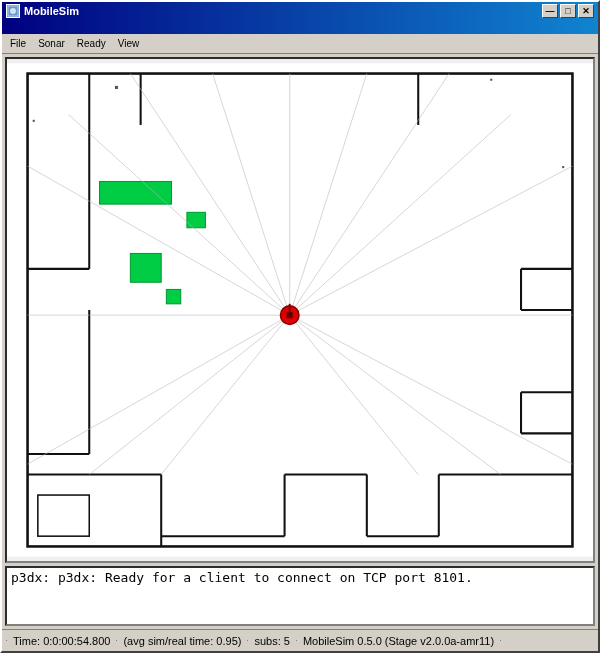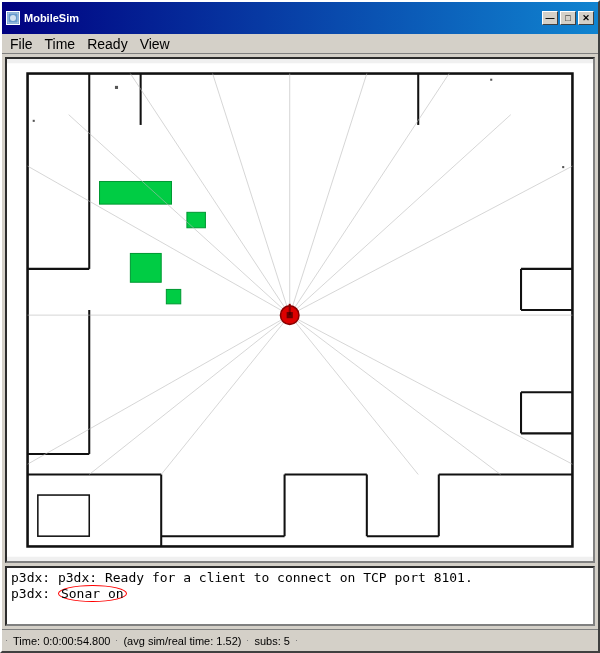--- a/index.html
+++ b/index.html
@@ -22,21 +22,21 @@
       border-bottom-color: #404040;
       display: flex;
       flex-direction: column;
     }
 
     .title-bar {
       background: linear-gradient(to right, #000080, #1084d0);
       color: white;
       height: 22px;
       display: flex;
-      align-items: center;
+      align-items: flex-end;
       justify-content: space-between;
       padding: 16px 4px;
       flex-shrink: 0;
     }
 
     .title-bar-left {
       display: flex;
       align-items: center;
       gap: 4px;
     }
@@ -88,21 +88,21 @@
       height: 20px;
       display: flex;
       align-items: center;
       border-bottom: 1px solid #808080;
       padding: 0 2px;
       flex-shrink: 0;
     }
 
     .menu-item {
       padding: 2px 6px;
-      font-size: 14px;
+      font-size: 10px;
       color: #000;
       cursor: pointer;
     }
 
     
     .main-content {
       flex: 1;
       display: flex;
       flex-direction: column;
       background: #d4d0c8;
@@ -209,21 +209,21 @@
     </div>
     <div class="title-bar-buttons">
       <div class="tb-btn">—</div>
       <div class="tb-btn">□</div>
       <div class="tb-btn close-btn">✕</div>
     </div>
   </div>
 
   <div class="menu-bar">
     <div class="menu-item">File</div>
-    <div class="menu-item">Time</div>
+    <div class="menu-item">Sonar</div>
     <div class="menu-item">Ready</div>
     <div class="menu-item">View</div>
   </div>
 
   <div class="main-content">
 
     <div class="sim-area">
       <svg class="floor-svg" viewBox="0 0 570 480" xmlns="http://www.w3.org/2000/svg">
 
         <rect width="570" height="480" fill="white"></rect>
@@ -296,26 +296,24 @@
         <line x1="275" y1="245" x2="275" y2="234" stroke="#880000" stroke-width="2"></line>
 
         <rect x="272" y="242" width="6" height="6" fill="#220000" opacity="0.6"></rect>
       </svg>
     </div>
 
     <div class="log-area">
       <div class="log-line">
         <span>p3dx: p3dx: Ready for a client to connect on TCP port 8101.</span>
       </div>
-      <div class="log-line">
-        <span>p3dx: </span><span class="sonar-circle">Sonar on</span>
-      </div>
     </div>
 
   </div>
 
   <div class="status-bar">
     <div class="status-segment">Time: 0:0:00:54.800</div>
-    <div class="status-segment">(avg sim/real time: 1.52)</div>
+    <div class="status-segment">(avg sim/real time: 0.95)</div>
     <div class="status-segment">subs: 5</div>
+    <div class="status-segment">MobileSim 0.5.0 (Stage v2.0.0a-amr11)</div>
   </div>
 
 </div>
 
 </body></html>

